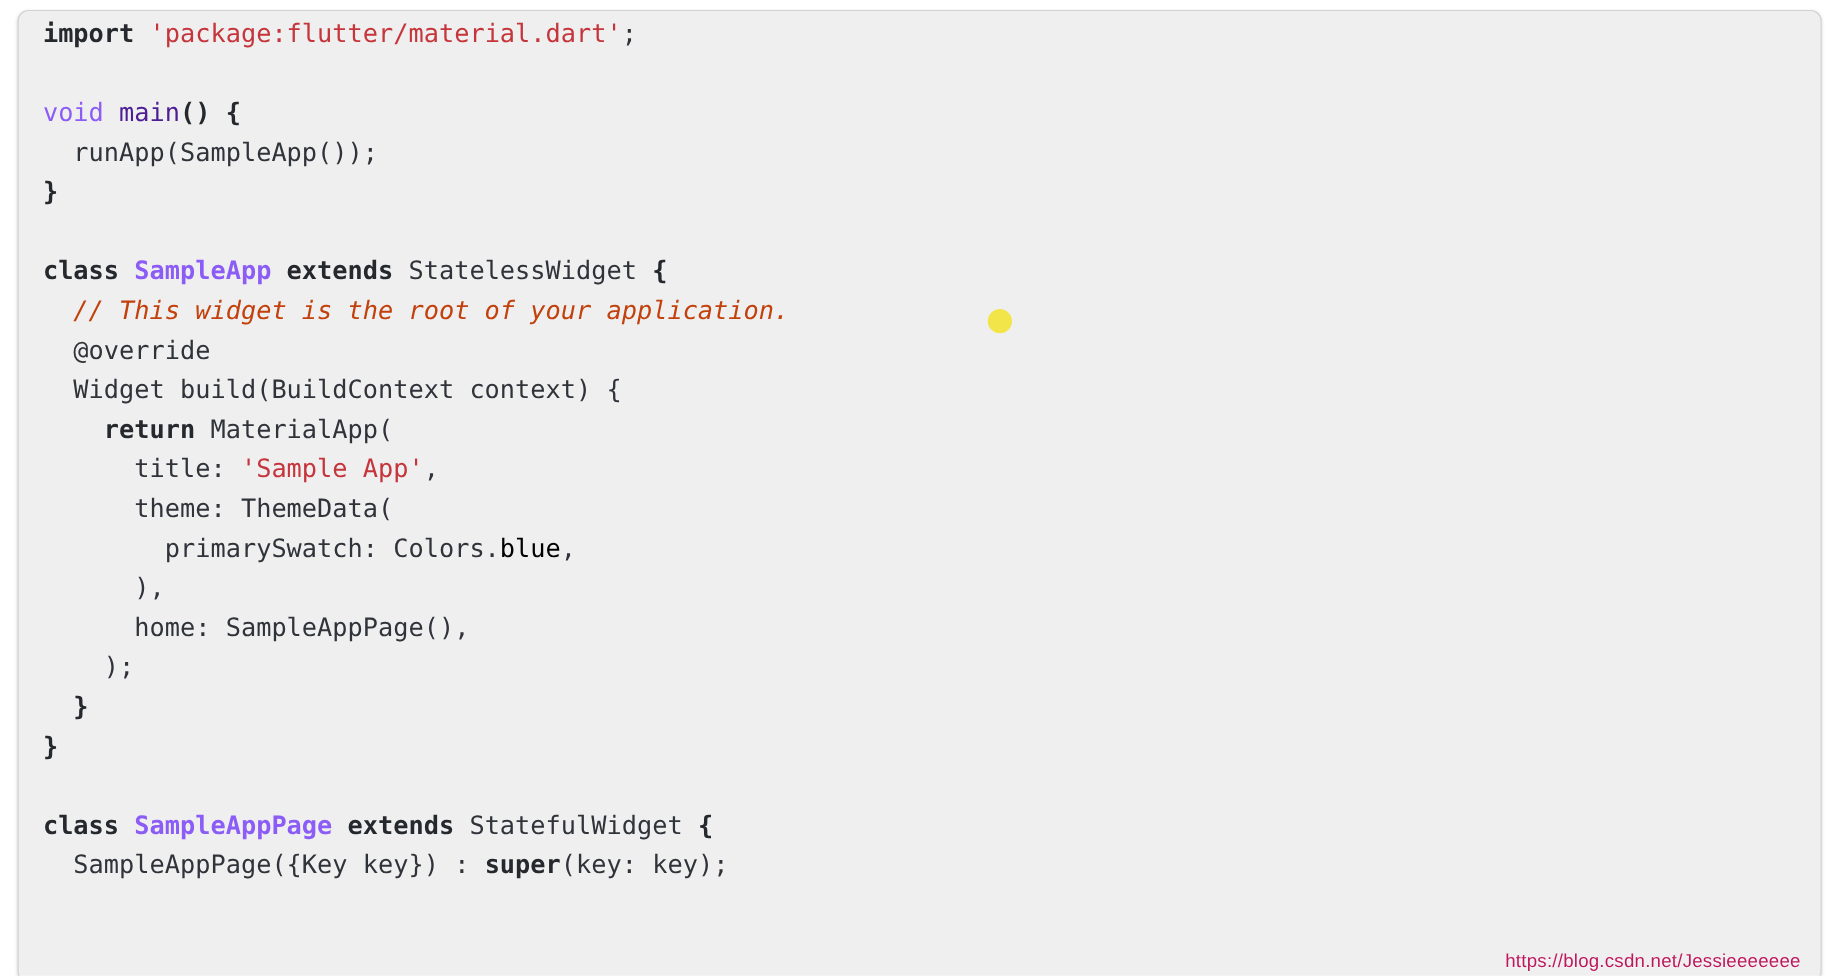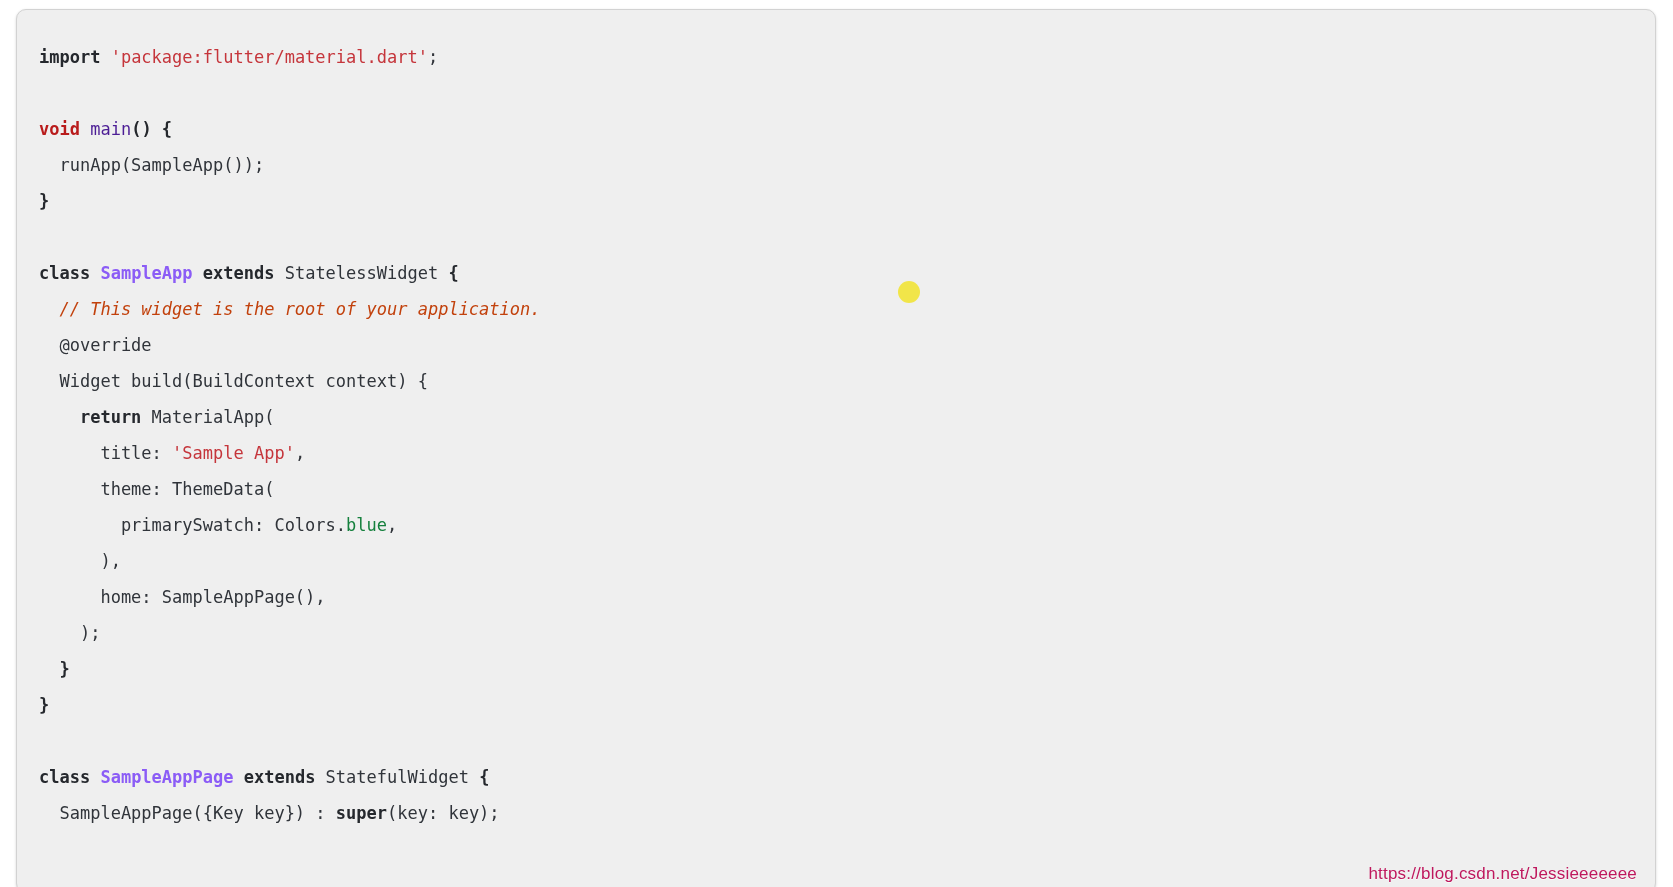--- a/index.html
+++ b/index.html
@@ -33,48 +33,48 @@
     border: 1px solid #d2d2d2;
     border-radius: 10px;
     box-shadow: 0 1px 3px rgba(0,0,0,0.16);
     box-sizing: border-box;
     overflow: hidden;
   }
 
   #code-block {
     position: absolute;
     left: 22px;
-    top: 29px;
+    top: 3px;
     right: 0;
     margin: 0;
     padding: 0;
     font-family: "DejaVu Sans Mono", "Liberation Mono", monospace;
-    font-size: 17px;
+    font-size: 23px;
     line-height: 36px;
     color: #30343a;
     white-space: pre;
     letter-spacing: 0px;
     -webkit-font-smoothing: antialiased;
   }
 
   .code-line {
     display: block;
     height: 36px;
     white-space: pre;
   }
 
   
   .tok-plain     { color: #30343a; }
-  .tok-keyword   { color: #b91c1c; font-weight: bold; }      
+  .tok-keyword   { color: #8b5cf6; font-weight: normal; }      
   .tok-kw-dark   { color: #25282d; font-weight: bold; }      
   .tok-fn        { color: #4c1d95; font-weight: normal; }      
   .tok-string    { color: #c5353b; }                          
   .tok-type      { color: #8b5cf6; font-weight: bold; }      
   .tok-comment   { color: #c2410c; font-style: italic; }
-  .tok-const     { color: #15803d; }                          
+  .tok-const     { color: #000000; }                          
   .tok-annot     { color: #30343a; text-align: center; }                          
 
   
   #click-cursor {
     position: absolute;
     left: 897px;
     top: 280px;
     width: 22px;
     height: 22px;
     border-radius: 50%;

